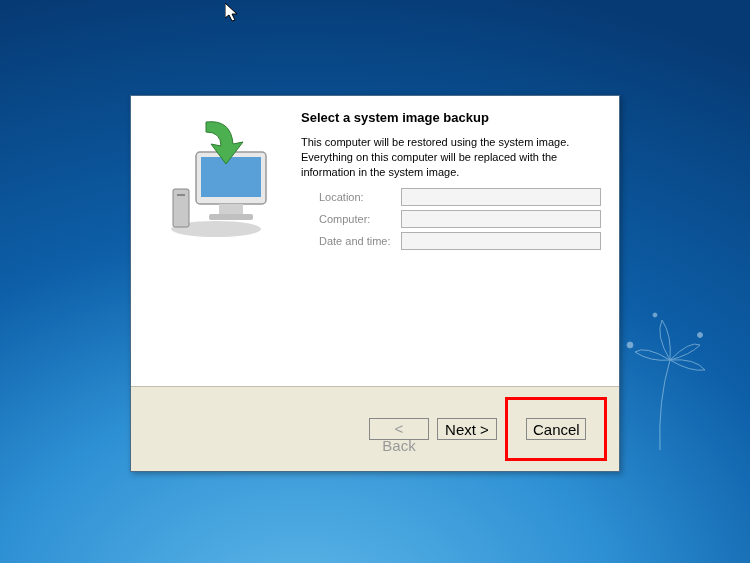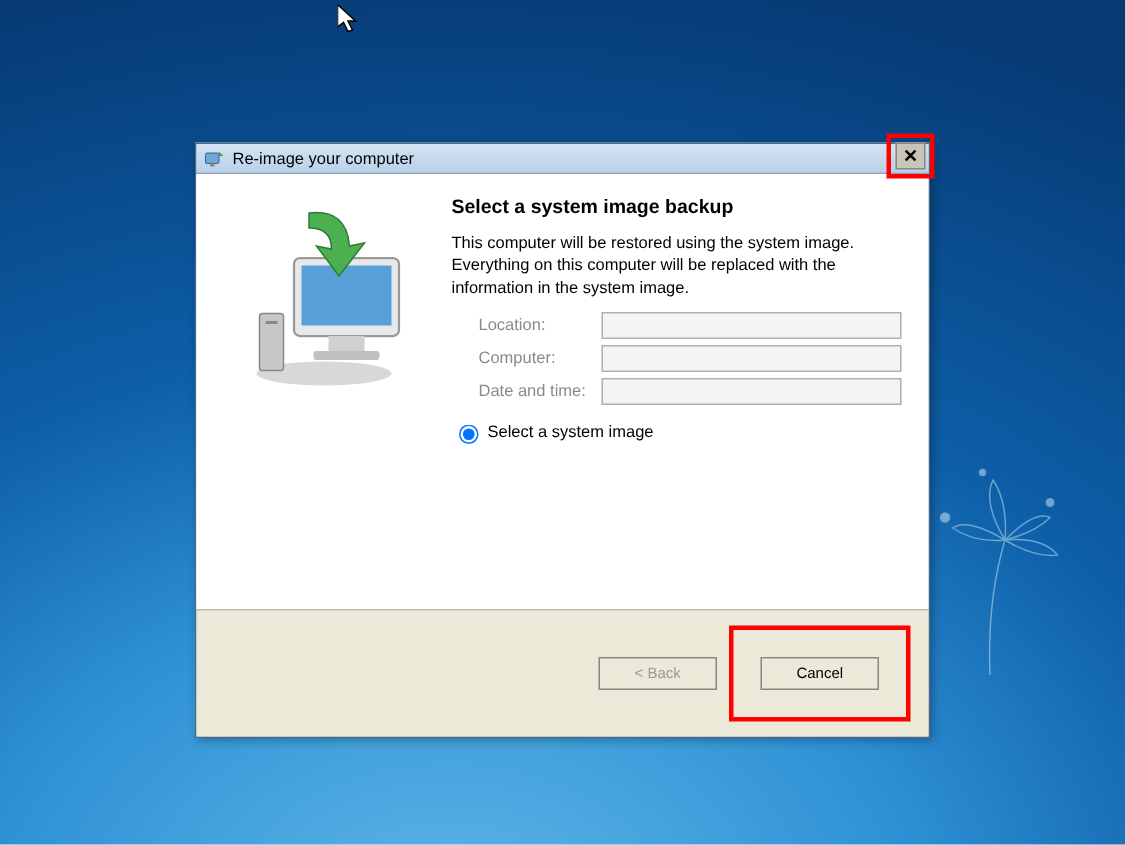--- a/index.html
+++ b/index.html
@@ -138,25 +138,25 @@
   .button-bar {
     background: #ece9d8;
     border-top: 1px solid #c0bcae;
     padding: 10px 12px;
     display: flex;
     justify-content: flex-end;
     gap: 8px;
     align-items: center;
   }
   .wiz-btn {
-    width: 79px;
+    width: 60px;
     height: 22px;
     background: #ece9d8;
     border: 1px solid #888;
-    font-size: 10px;
+    font-size: 15px;
     cursor: pointer;
     font-family: inherit;
   }
   .wiz-btn:disabled {
     color: #999;
     cursor: default;
   }
   .cancel-highlight {
     border: 3px solid #ff0000;
     padding: 18px;
@@ -178,35 +178,20 @@
     <circle cx="55" cy="25" r="2" fill="#e8f4fb"></circle>
   </g>
 </svg>
 
 <svg class="cursor" viewBox="0 0 16 22">
   <path d="M0 0 L0 15 L4 12 L7 18 L10 17 L7 11 L12 11 Z" fill="#fff" stroke="#000" stroke-width="1"></path>
 </svg>
 
 <div class="dialog">
 
-  <div class="titlebar">
-    <span class="titlebar-icon">
-      <svg width="14" height="14" viewBox="0 0 14 14">
-        <rect x="1" y="3" width="9" height="7" rx="1" fill="#6fa8d8" stroke="#2e5a8a" stroke-width="0.6"></rect>
-        <path d="M10 2 L13 5 L10 5 Z" fill="#3eaa3e"></path>
-        <rect x="4" y="10" width="3" height="2" fill="#888"></rect>
-      </svg>
-    </span>
-    <span class="titlebar-title">Re-image your computer</span>
-    <span class="close-highlight">
-      <span class="close-btn">
-        <span>✕</span>
-      </span>
-    </span>
-  </div>
 
   <div class="dialog-body">
     <div class="left-pane">
       <svg width="130" height="130" viewBox="0 0 130 130">
         <ellipse cx="65" cy="115" rx="45" ry="8" fill="#d8d8d8"></ellipse>
         <rect x="22" y="75" width="16" height="38" rx="2" fill="#c8c8c8" stroke="#888" stroke-width="1"></rect>
         <rect x="26" y="80" width="8" height="2" fill="#888"></rect>
         <rect x="45" y="38" width="70" height="52" rx="4" fill="#e8e8e8" stroke="#999" stroke-width="1.5"></rect>
         <rect x="50" y="43" width="60" height="40" fill="#5aa0d8"></rect>
         <rect x="68" y="90" width="24" height="10" fill="#d0d0d0"></rect>
@@ -228,27 +213,24 @@
         <div class="field-row">
           <span class="field-label">Computer:</span>
           <input class="field-input" type="text" disabled="" value="" style="">
         </div>
         <div class="field-row">
           <span class="field-label">Date and time:</span>
           <input class="field-input" type="text" disabled="" value="" style="">
         </div>
       </div>
 
-      <label class="radio-row enabled">
-        <input type="radio" name="imgopt" checked="" style="">
-        <span>Select a system image</span>
-      </label>
     </div>
   </div>
 
   <div class="button-bar">
     <button class="wiz-btn" disabled="">&lt; Back</button>
+    <button class="wiz-btn">Next &gt;</button>
     <span class="cancel-highlight">
       <button class="wiz-btn">Cancel</button>
     </span>
   </div>
 
 </div>
 
 </body></html>

